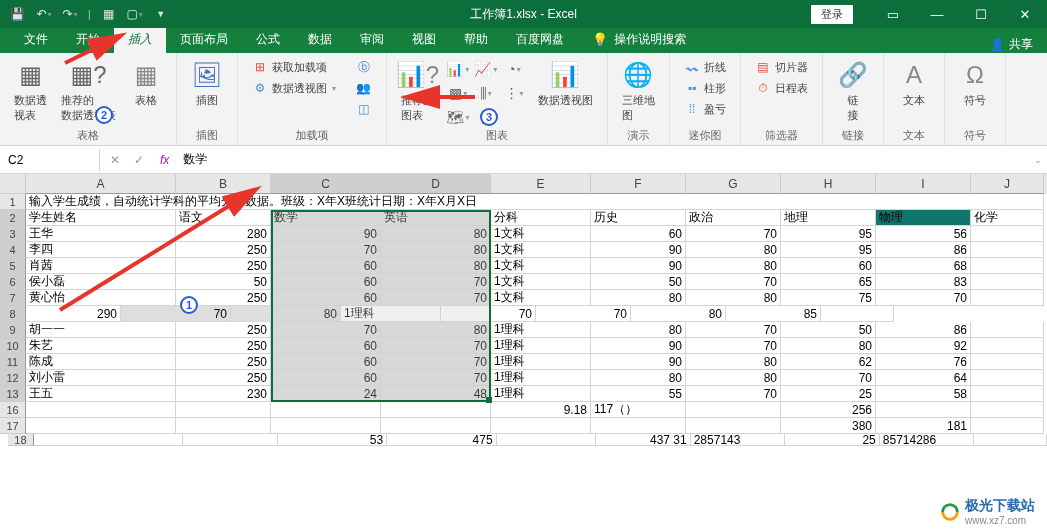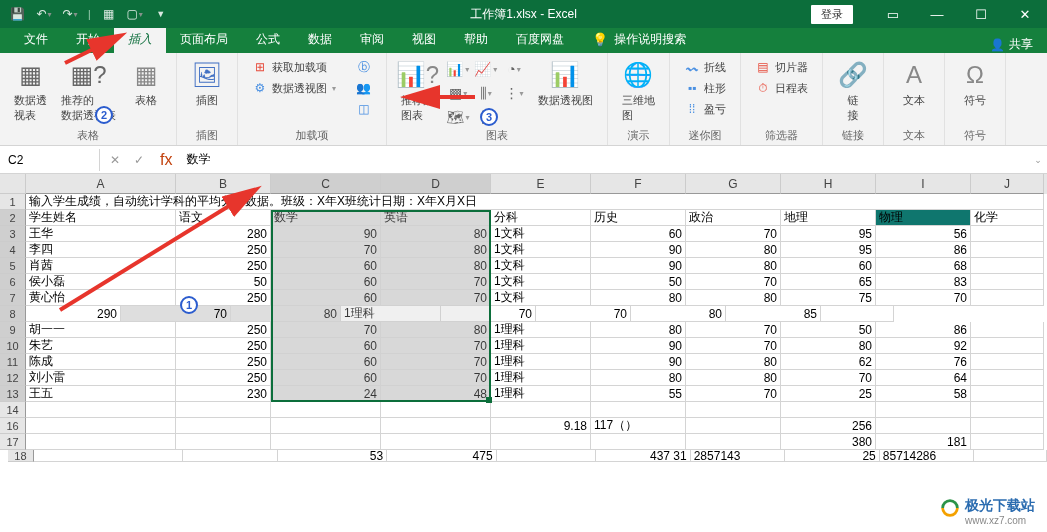--- a/index.html
+++ b/index.html
@@ -35,21 +35,21 @@
 .small-btn .s-ico { width:16px; height:16px; display:flex; align-items:center; justify-content:center; font-size:12px; }
 .chart-grid { display:grid; grid-template-columns:repeat(3, 28px); grid-template-rows:repeat(3, 24px); gap:0; }
 .chart-ico { display:flex; align-items:center; justify-content:center; font-size:14px; color:#666; cursor:pointer; }
 .dn { font-size:8px; color:#999; margin-left:1px; }
 
 
 .name-fx-bar { height:28px; display:flex; align-items:center; border-bottom:1px solid #d4d4d4; background:#fff; }
 .name-box { width:100px; border-right:1px solid #d4d4d4; padding:4px 8px; font-size:12px; }
 .fx-btns { display:flex; padding:0 4px; gap:2px; }
 .fx-btn { width:22px; height:20px; display:flex; align-items:center; justify-content:center; font-size:12px; color:#999; }
-.fx-label { padding:0 6px; color:#c2410c; font-size:16px; }
+.fx-label { padding:0 6px; font-style:italic; color:#a21caf; font-size:12px; }
 .fx-input { flex:1; padding:4px 8px; font-size:12px; border:none; outline:none; }
 .fx-expand { width:18px; color:#999; font-size:9px; text-align:center; }
 
 
 .grid-wrap { position:relative; }
 .col-headers { display:flex; height:20px; background:#e6e6e6; font-size:12px; }
 .corner { width:26px; border-right:1px solid #ccc; border-bottom:1px solid #ccc; background:#e6e6e6; }
 .col-h { border-right:1px solid #ccc; border-bottom:1px solid #999; display:flex; align-items:center; justify-content:center; color:#444; }
 .col-h.sel { background:#cfcfcf; }
 .row { display:flex; height:16px; }
@@ -67,21 +67,21 @@
 .selection { position:absolute; border:2px solid #0c6e3b; background:rgba(200,200,200,0.28); pointer-events:none; }
 .sel-handle { position:absolute; bottom:-3px; right:-3px; width:6px; height:6px; background:#0c6e3b; }
 .highlight-col { background:#dedede; }
 .highlight-i { background:#0f766e; }
 
 
 .arrow { position:absolute; pointer-events:none; }
 .marker-num { position:absolute; width:18px; height:18px; border-radius:50%; background:#fff; border:2px solid #2b5cce; color:#2b5cce; font-size:11px; font-weight:bold; display:flex; align-items:center; justify-content:center; z-index:20; }
 
 
-.watermark { position:absolute; bottom:6px; right:12px; font-size:14px; color:#888; z-index:30; display:flex; gap:4px;margin-top:16px; }
+.watermark { position:absolute; bottom:6px; right:12px; font-size:14px; color:#888; z-index:30; display:flex; align-items:center; gap:4px;margin-top:16px; }
 .wm-logo { width:22px; height:22px; display:flex; align-items:center; justify-content:center; }
 
 .share-btn { color:#fff; font-size:12px; display:flex; align-items:center; gap:4px; }
 </style>
 </head>
 <body>
 
 <div class="titlebar">
   <div class="qat">
     <div class="qat-item">💾</div>
@@ -472,33 +472,20 @@
     <div class="cell cD num highlight-col">48</div>
     <div class="cell cE">1理科</div>
     <div class="cell cF num">55</div>
     <div class="cell cG num">70</div>
     <div class="cell cH num">25</div>
     <div class="cell cI num">58</div>
     <div class="cell cJ"></div>
       </div>
     </div>
 
-  <div class="row">
-      <div class="row-h">14</div>
-      <div class="cell cA"></div>
-      <div class="cell cB"></div>
-      <div class="cell cC"></div>
-      <div class="cell cD"></div>
-      <div class="cell cE"></div>
-      <div class="cell cF"></div>
-      <div class="cell cG"></div>
-      <div class="cell cH"></div>
-      <div class="cell cI"></div>
-      <div class="cell cJ"></div>
-    </div>
   <div class="row">
       <div class="row-h">16</div>
       <div class="cell cA"></div>
       <div class="cell cB"></div>
       <div class="cell cC"></div>
       <div class="cell cD"></div>
       <div class="cell cE num">9.18</div>
       <div class="cell cF">117（）</div>
       <div class="cell cG"></div>
       <div class="cell cH num">256</div>

